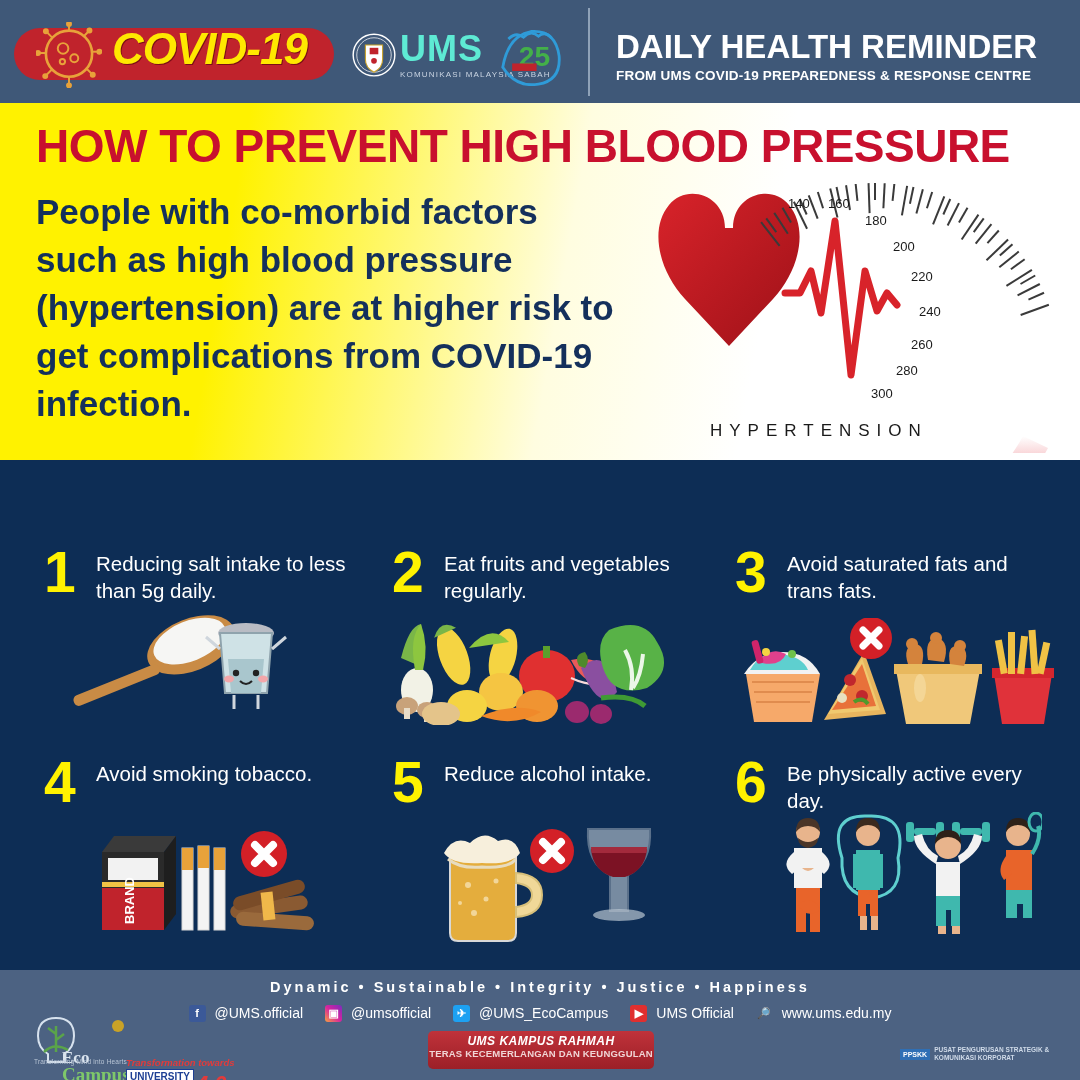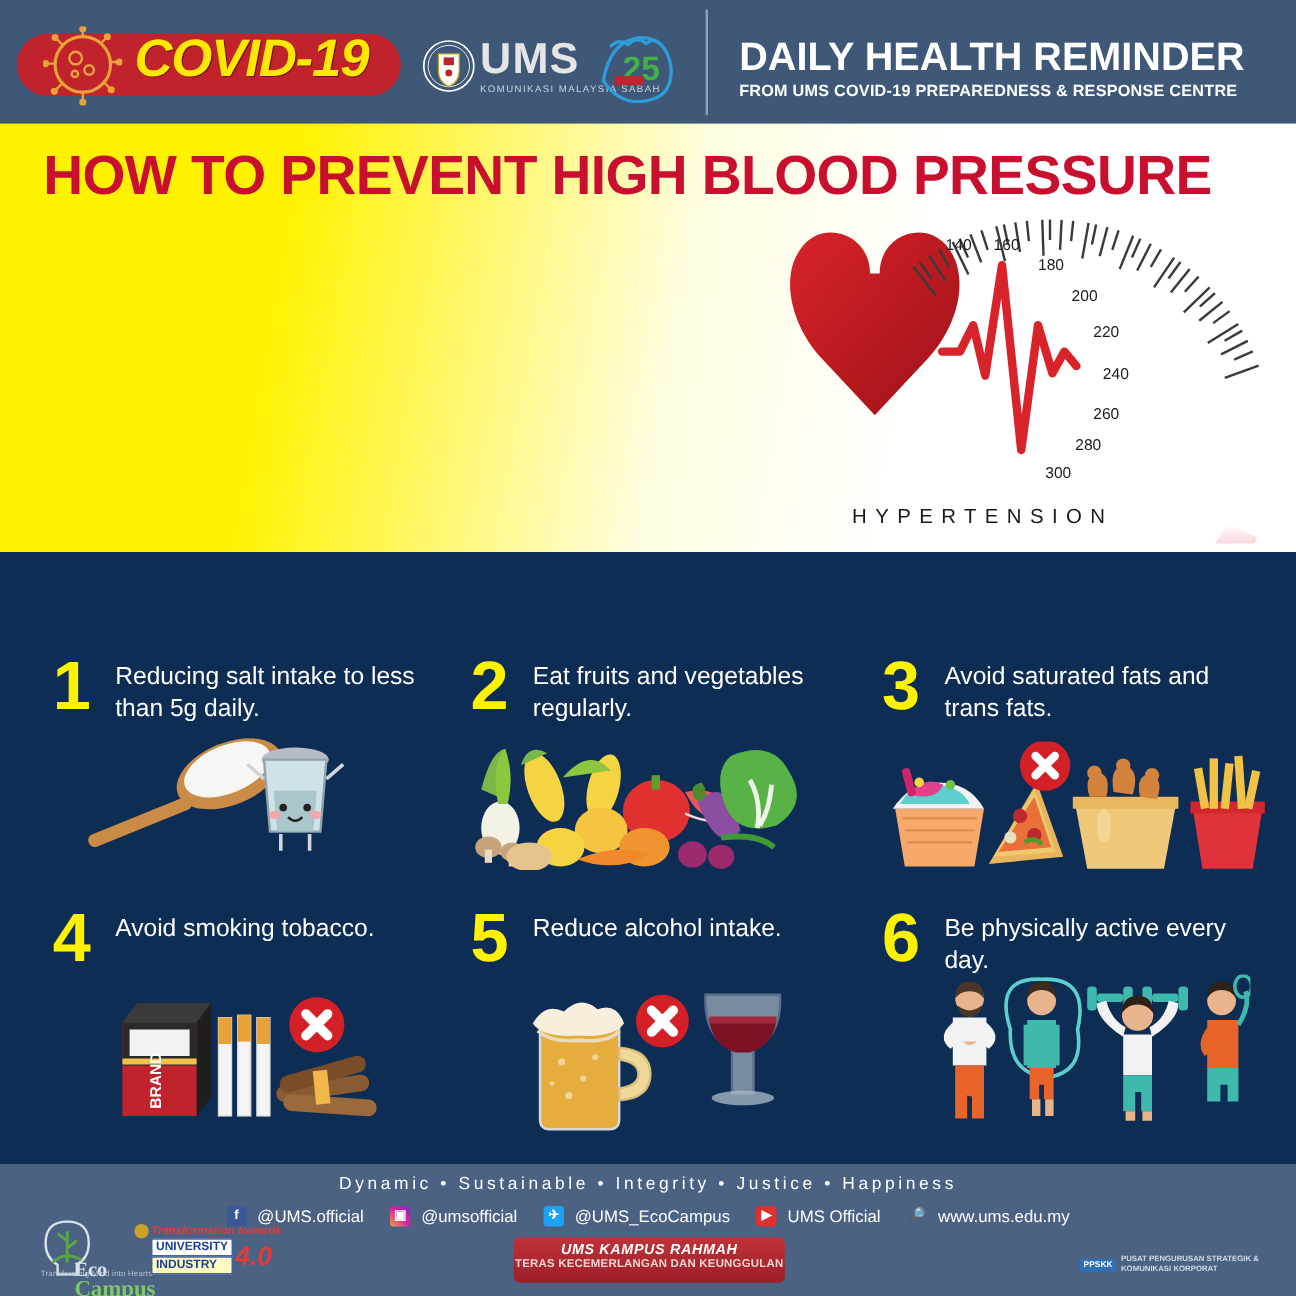--- a/index.html
+++ b/index.html
@@ -27,21 +27,21 @@
   .covid-label{
     position:absolute;left:112px;top:24px;
     font-size:44px;font-weight:bold;font-style:italic;
     color:#ffe800;letter-spacing:-1px;
     font-family:"Liberation Sans", sans-serif;
     text-shadow:1px 1px 0 #7a0f16;
   }
   .ums-crest{position:absolute;left:352px;top:32px;width:44px;height:46px;}
   .ums-word{
     position:absolute;left:400px;top:32px;
-    color:#e5e5e5;font-size:36px;font-weight:bold;letter-spacing:1px;line-height:34px;
+    color:#5eead4;font-size:36px;font-weight:bold;letter-spacing:1px;line-height:34px;
   }
   .ums-sub{
     position:absolute;left:400px;top:70px;
     color:#c9d4e2;font-size:8px;letter-spacing:1.2px;
   }
   .logo25{position:absolute;left:497px;top:24px;width:66px;height:62px;}
   .hdr-divider{position:absolute;left:588px;top:8px;width:2px;height:88px;background:#8fa2b8;}
   .hdr-title{
     position:absolute;left:616px;top:28px;
     color:#ffffff;font-size:33px;font-weight:bold;letter-spacing:0px;
@@ -99,21 +99,21 @@
   }
   .tipart{position:absolute;}
 
   
   .footer{
     position:absolute;left:0;top:970px;width:1080px;height:110px;
     background:#4c6282;
   }
   .values{
     position:absolute;left:0;top:9px;width:1080px;text-align:center;
-    color:#ffffff;font-size:14.5px;font-weight:normal;letter-spacing:3px;
+    color:#ffffff;font-size:14.5px;font-weight:bold;letter-spacing:3px;
   }
   .socials{
     position:absolute;left:0;top:35px;width:1080px;text-align:center;
     font-size:0;
   }
   .soc{display:inline-block;margin:0 11px;font-size:14px;color:#ffffff;vertical-align:middle;}
   .soc .ico{
     display:inline-block;width:17px;height:17px;border-radius:3px;
     vertical-align:-4px;margin-right:5px;position:relative;
   }
@@ -125,21 +125,21 @@
   .ico-glyph{
     position:absolute;left:0;top:0;width:17px;height:17px;
     color:#fff;font-size:11px;line-height:17px;text-align:center;font-weight:bold;
   }
   .ecocampus{position:absolute;left:30px;top:1012px;width:110px;height:58px;}
   .eco-text{position:absolute;left:62px;top:1016px;margin-top:32px;}
   .eco-l1{color:#d9e3ee;font-size:17px;font-weight:bold;font-family:"Liberation Serif",serif;}
   .eco-l2{color:#7ec86a;font-size:19px;font-weight:bold;font-family:"Liberation Serif",serif;margin-top:-4px;}
   .eco-tag{position:absolute;left:34px;top:1058px;color:#b9c6d6;font-size:6.5px;letter-spacing:.2px;}
   .ind40{position:absolute;left:126px;top:1020px;width:110px;height:46px;}
-  .ind-top{color:#e23b3b;font-size:9.5px;font-weight:bold;font-style:italic;}
+  .ind-top{color:#e23b3b;font-size:9.5px;font-weight:bold;font-style:italic;margin-top:37px;}
   .ind-row{display:flex;align-items:center;gap:2px;margin-top:1px;}
   .ind-pill{background:#ffffff;color:#1d3f94;font-size:10px;font-weight:bold;padding:1px 3px;border:1px solid #1d3f94;}
   .ind-pill2{background:#fef9c3;color:#1d3f94;font-size:10px;font-weight:bold;padding:1px 3px;border:1px solid #1d3f94;}
   .ind-40{color:#e23b3b;font-size:22px;font-weight:bold;font-style:italic;line-height:20px;}
   .rahmah{
     position:absolute;left:428px;top:1031px;width:226px;height:38px;
     background:linear-gradient(180deg,#c0323a 0%,#9c1f27 100%);
     border-radius:5px;text-align:center;
   }
   .rahmah-1{color:#ffffff;font-size:12px;font-weight:bold;letter-spacing:.5px;padding-top:3px;font-style:italic;}
@@ -198,20 +198,21 @@
       <rect x="16" y="42" width="26" height="8" fill="#c0232c"></rect>
     </svg>
 
     <div class="hdr-divider"></div>
     <div class="hdr-title">DAILY HEALTH REMINDER</div>
     <div class="hdr-sub">FROM UMS COVID-19 PREPAREDNESS &amp; RESPONSE CENTRE</div>
   </div>
 
   <div class="yellow">
     <div class="main-title">HOW TO PREVENT HIGH BLOOD PRESSURE</div>
+    <div class="lede">People with co-morbid factors such as high blood pressure (hypertension) are at higher risk to get complications from COVID-19 infection.</div>
 
     <svg class="art" viewBox="0 0 440 300">
       <defs>
         <linearGradient id="hg" x1="0" y1="0" x2="1" y2="1">
           <stop offset="0%" stop-color="#d8232a"></stop>
             <stop offset="100%" stop-color="#9e1118"></stop>
         </linearGradient>
         <linearGradient id="zone" x1="0" y1="0" x2="0" y2="1">
           <stop offset="0%" stop-color="#ffffff"></stop>
             <stop offset="55%" stop-color="#f19aa0"></stop>

